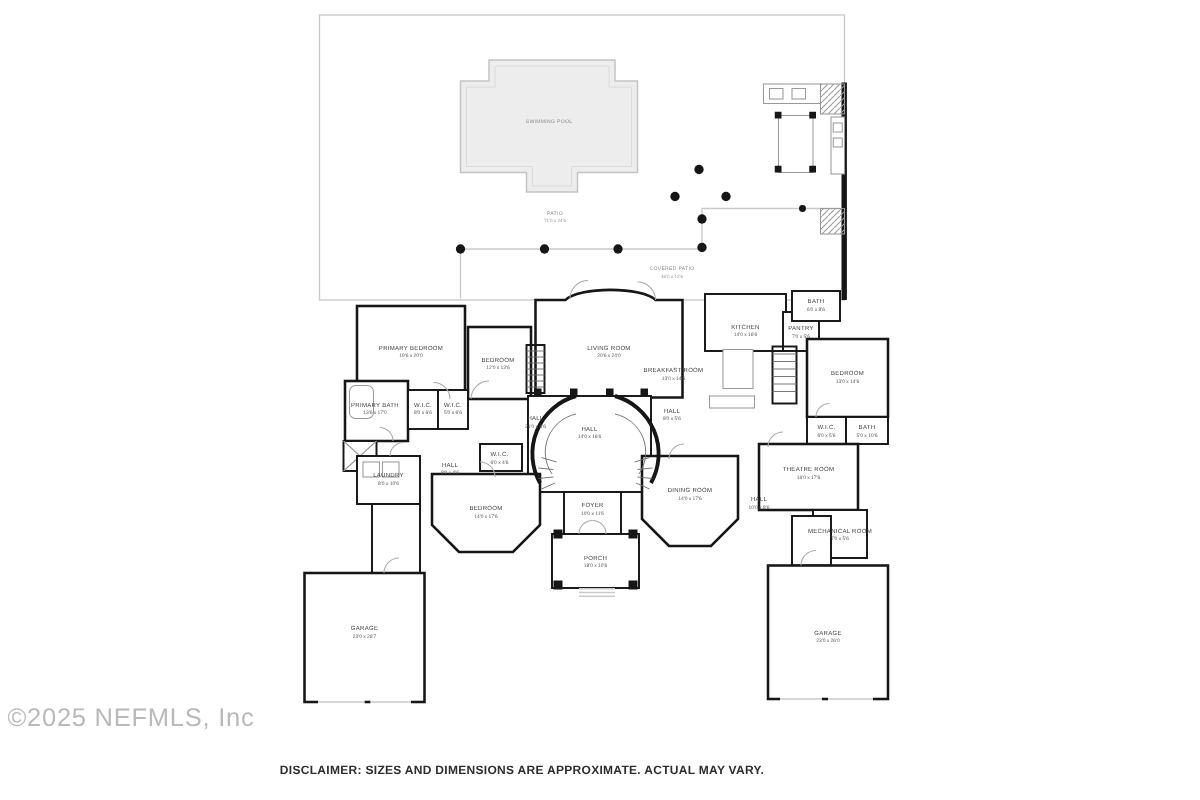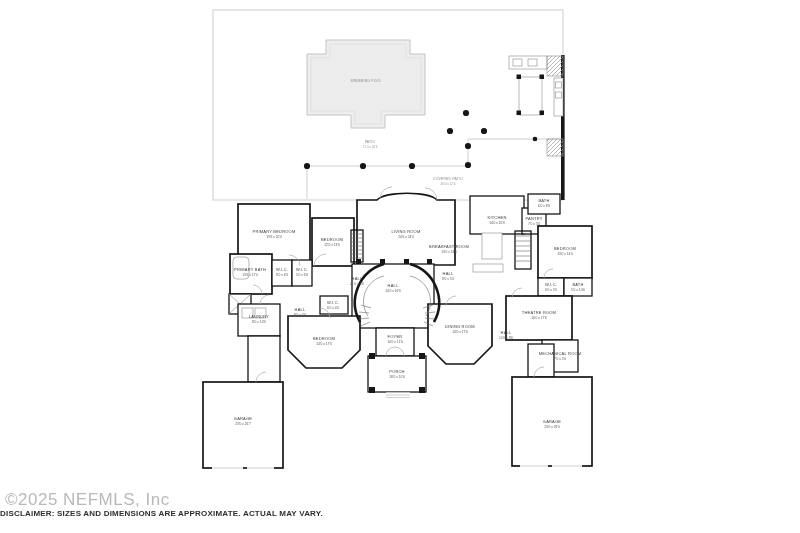--- a/index.html
+++ b/index.html
@@ -14,23 +14,23 @@
   .fix {stroke:#9a9a9a;stroke-width:0.7;fill:#ffffff;}
   .door{stroke:#ababab;stroke-width:0.7;fill:none;}
   .tread{stroke:#6a6a6a;stroke-width:0.6;fill:none;}
   .blk {fill:#161616;stroke:none;}
   
   text{text-anchor:middle;font-family:"Liberation Sans", sans-serif;}
   .rn{font-size:4px;fill:#3c3c3c;letter-spacing:.2px;}
   .rd{font-size:3.3px;fill:#5a5a5a;}
   .on{font-size:3.4px;fill:#8a8a8a;letter-spacing:.2px;}
   .od{font-size:3.1px;fill:#9a9a9a;}
-  .watermark{position:absolute;left:5px;top:490px;font-size:17px;color:#b9b9b9;
+  .watermark{position:absolute;left:5px;top:469px;font-size:17px;color:#b9b9b9;
              font-family:"Liberation Sans", sans-serif;letter-spacing:.5px;}
-  .disclaimer{position:absolute;left:0;top:509px;width:696px;text-align:left;
+  .disclaimer{position:absolute;left:0;top:509px;width:696px;text-align:center;
               font-size:8px;font-weight:bold;color:#2e2e2e;
               font-family:"Liberation Sans", sans-serif;letter-spacing:.2px;}
 </style>
 </head>
 <body>
 
 <div class="page">
 
 <svg width="800" height="533" viewBox="0 0 800 533">
   <defs>

